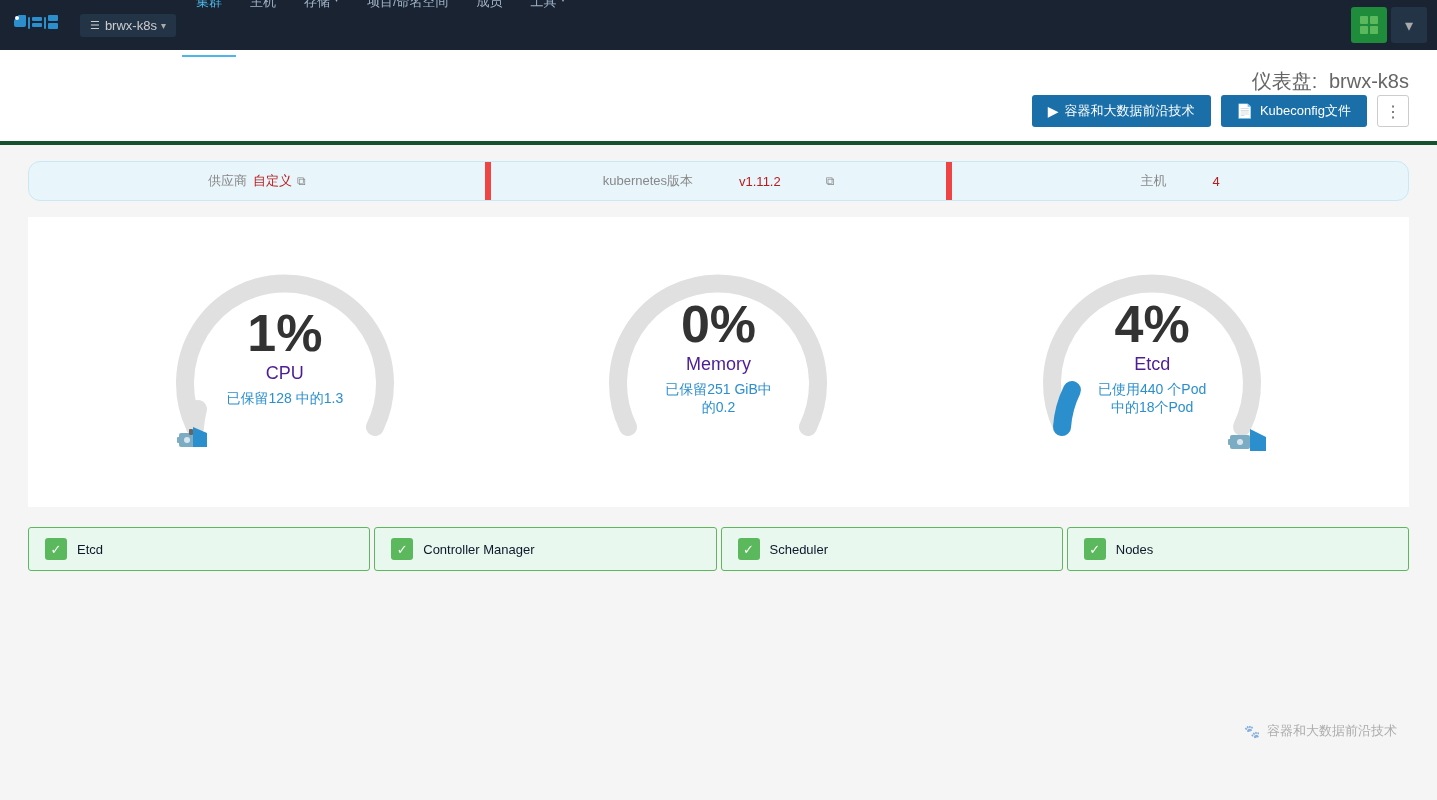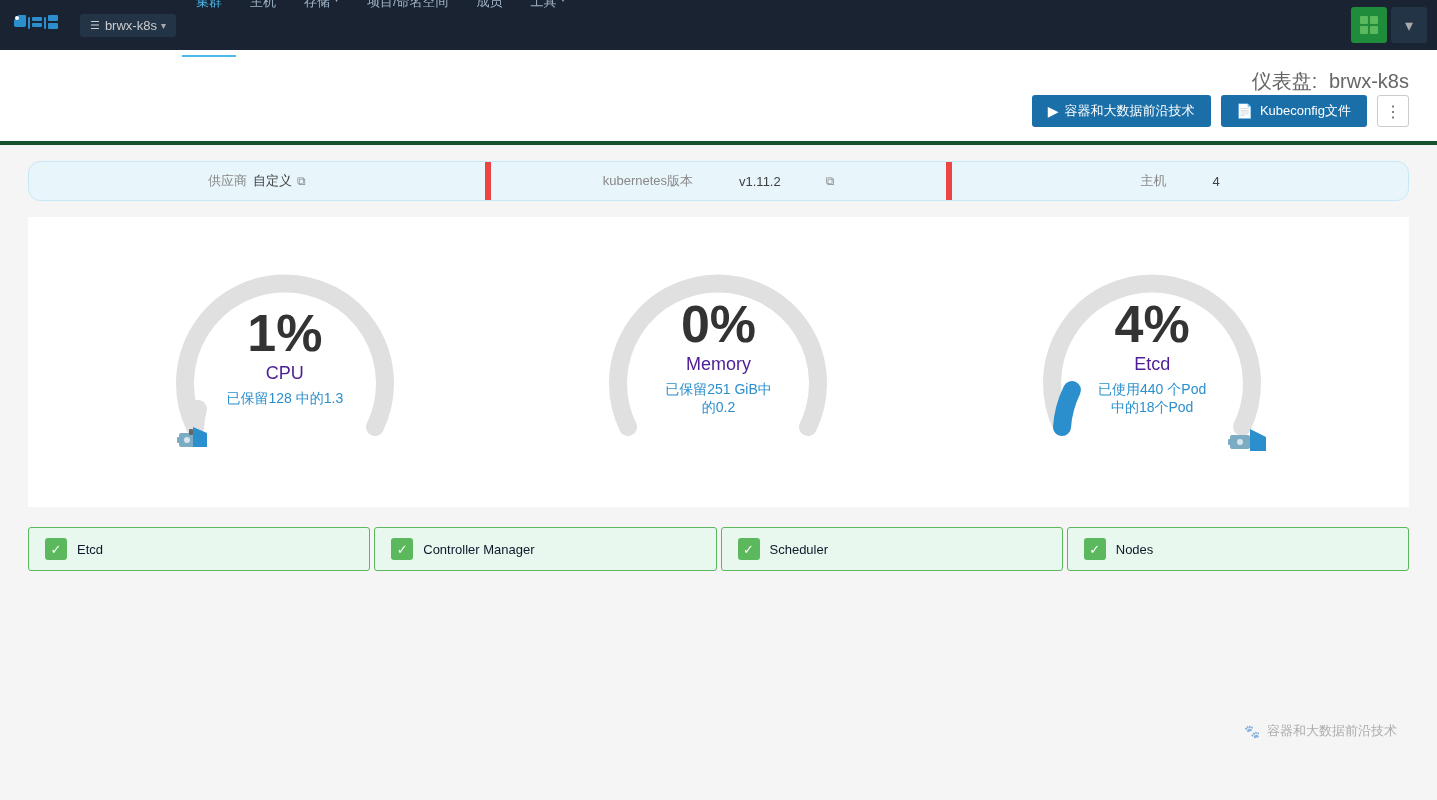--- a/index.html
+++ b/index.html
@@ -135,21 +135,21 @@
       justify-content: center;
       padding: 10px 16px;
       font-size: 13px;
       color: #555;
     }
     .info-item + .info-item {
       border-left: 6px solid #ef4444;
       gap: 40px;
     }
     .info-label { color: #888; margin-right: 6px; }
-    .info-value { color: #404040; font-weight: 500; }
+    .info-value { color: #b91c1c; font-weight: 500; }
     .copy-icon {
       margin-left: 5px;
       color: #888;
       cursor: pointer;
       font-size: 12px;
     }
 
     
     .gauges-section {
       display: flex;

